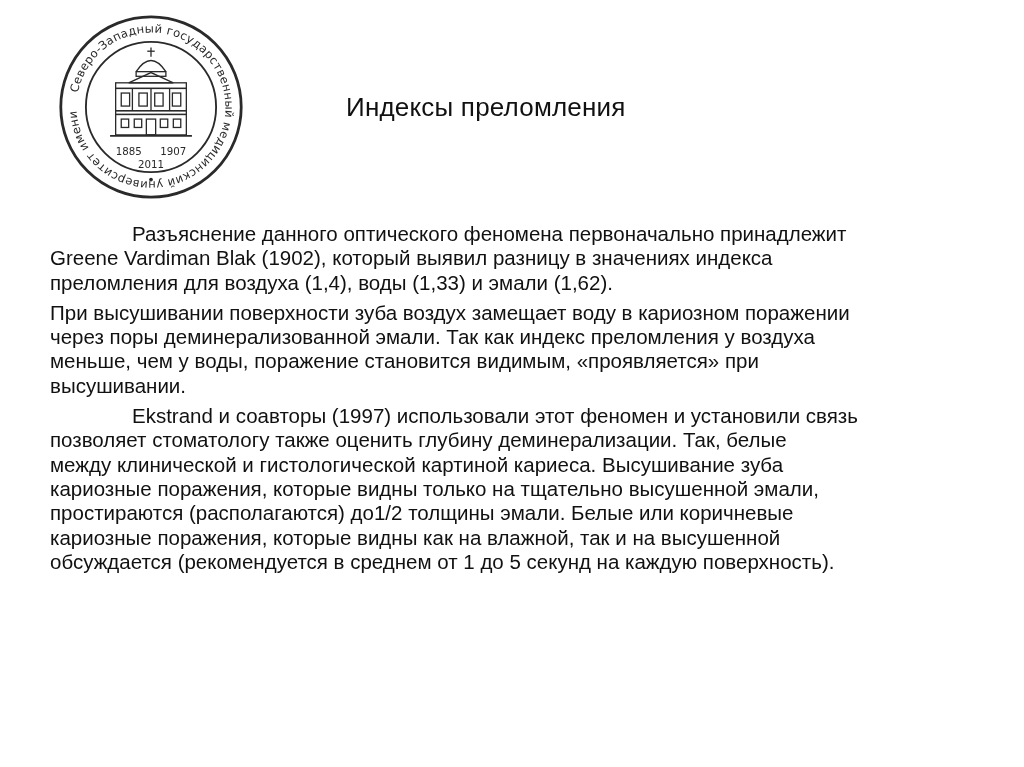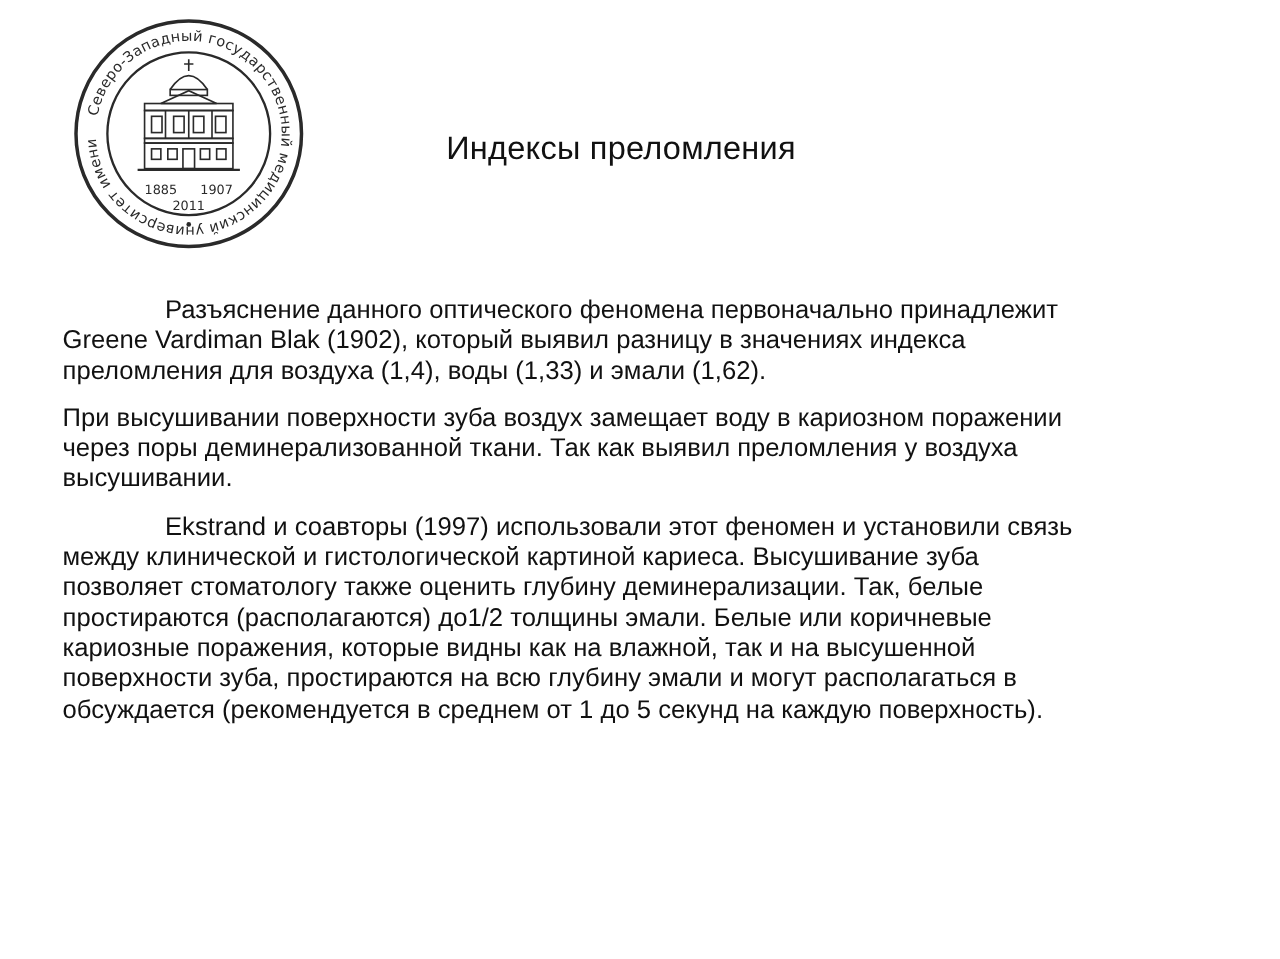--- a/index.html
+++ b/index.html
@@ -29,36 +29,36 @@
       height: 186px;
     }
     .seal svg { width: 100%; height: 100%; display: block; }
     .title {
       position: absolute;
       left: 346px;
       top: 90px;
       font-size: 26px;
       line-height: 34px;
       font-weight: normal;
-      margin: 11px;
+      margin: 0;
       color: #111111;
       white-space: nowrap;
       letter-spacing: 0.2px;
     }
     .body-text {
       position: absolute;
       left: 50px;
       top: 222px;
       width: 960px;
       font-size: 20.5px;
       line-height: 24.3px;
       color: #111111;
     }
     .para {
-      margin: 14px 0 6px 0;
+      margin: 0 0 6px 0;
       white-space: nowrap;
     }
     .para .line { display: block; }
     .para.indent .line.first { padding-left: 82px; }
   </style>
 </head>
 <body>
 
 <div class="slide">
 
@@ -113,28 +113,29 @@
   <div class="body-text">
 
     <p class="para indent">
       <span class="line first">Разъяснение данного оптического феномена первоначально принадлежит</span>
       <span class="line">Greene Vardiman Blak (1902), который выявил разницу в значениях индекса</span>
       <span class="line">преломления для воздуха (1,4), воды (1,33) и эмали (1,62).</span>
     </p>
 
     <p class="para">
       <span class="line first">При высушивании поверхности зуба воздух замещает воду в кариозном поражении</span>
-      <span class="line">через поры деминерализованной ткани. Так как выявил преломления у воздуха</span>
+      <span class="line">через поры деминерализованной эмали. Так как индекс преломления у воздуха</span>
+      <span class="line">меньше, чем у воды, поражение становится видимым, «проявляется» при</span>
       <span class="line">высушивании.</span>
     </p>
 
     <p class="para indent">
       <span class="line first">Ekstrand и соавторы (1997) использовали этот феномен и установили связь</span>
+      <span class="line">позволяет стоматологу также оценить глубину деминерализации. Так, белые</span>
       <span class="line">между клинической и гистологической картиной кариеса. Высушивание зуба</span>
-      <span class="line">позволяет стоматологу также оценить глубину деминерализации. Так, белые</span>
+      <span class="line">кариозные поражения, которые видны только на тщательно высушенной эмали,</span>
       <span class="line">простираются (располагаются) до1/2 толщины эмали. Белые или коричневые</span>
       <span class="line">кариозные поражения, которые видны как на влажной, так и на высушенной</span>
-      <span class="line">поверхности зуба, простираются на всю глубину эмали и могут располагаться в</span>
       <span class="line">обсуждается (рекомендуется в среднем от 1 до 5 секунд на каждую поверхность).</span>
     </p>
 
   </div>
 </div>
 
 </body></html>

